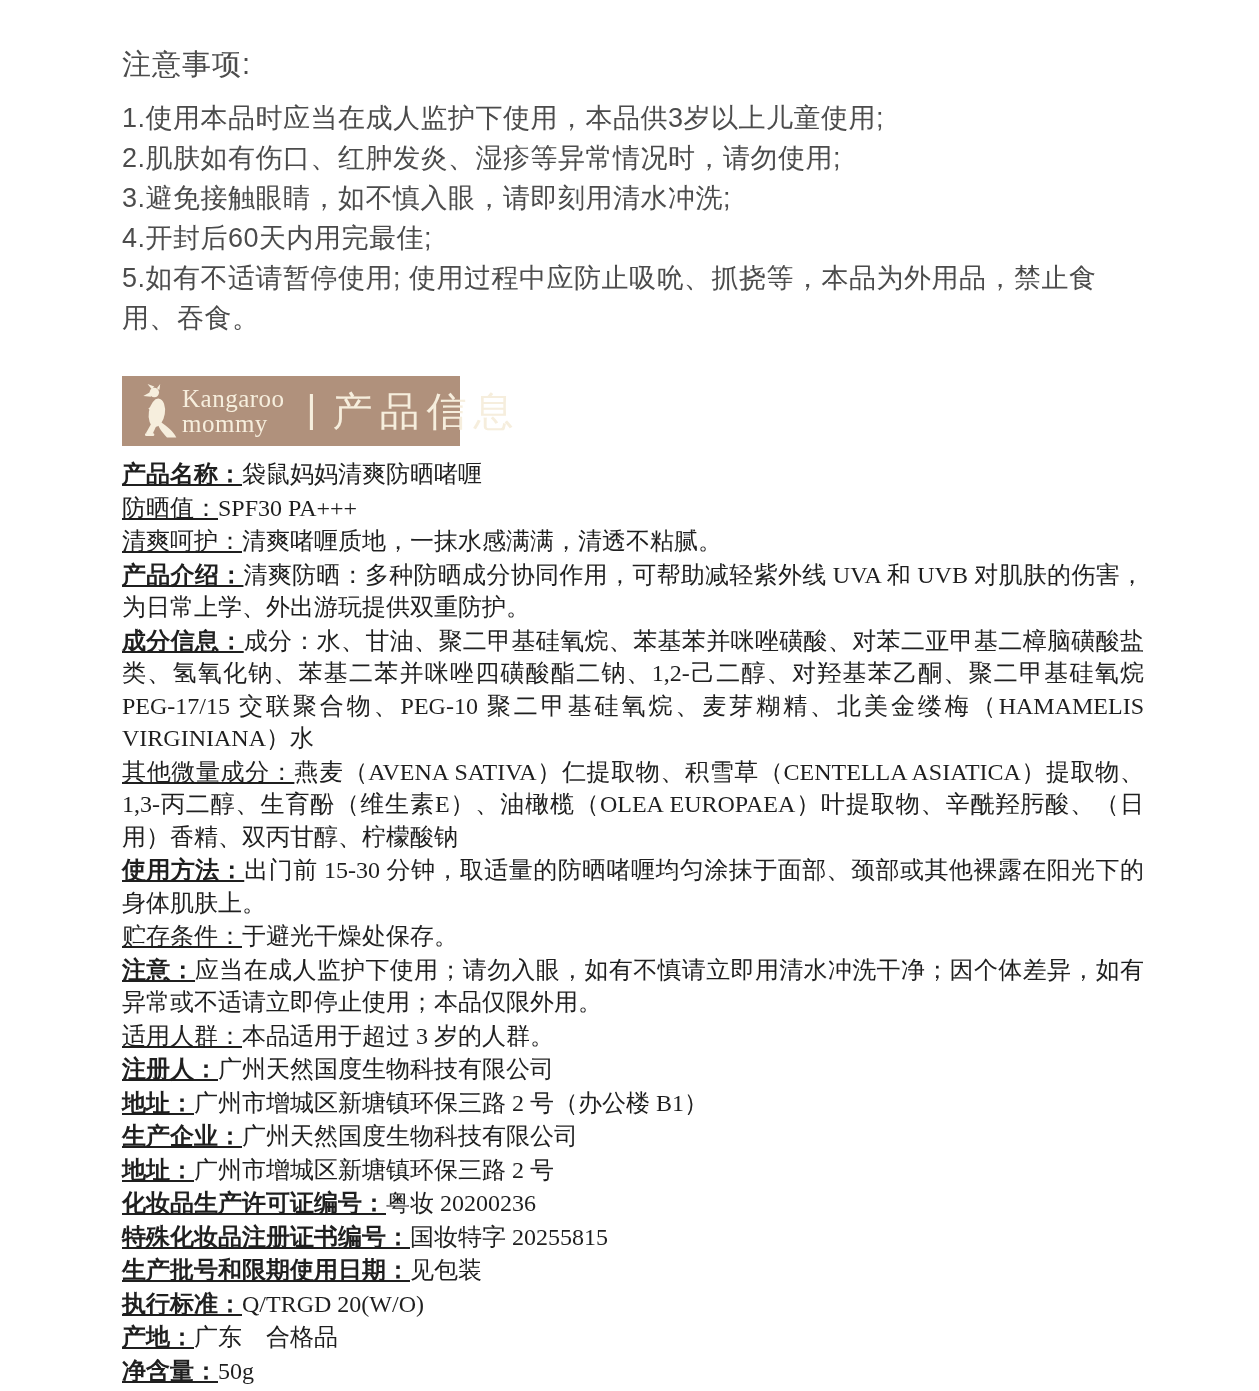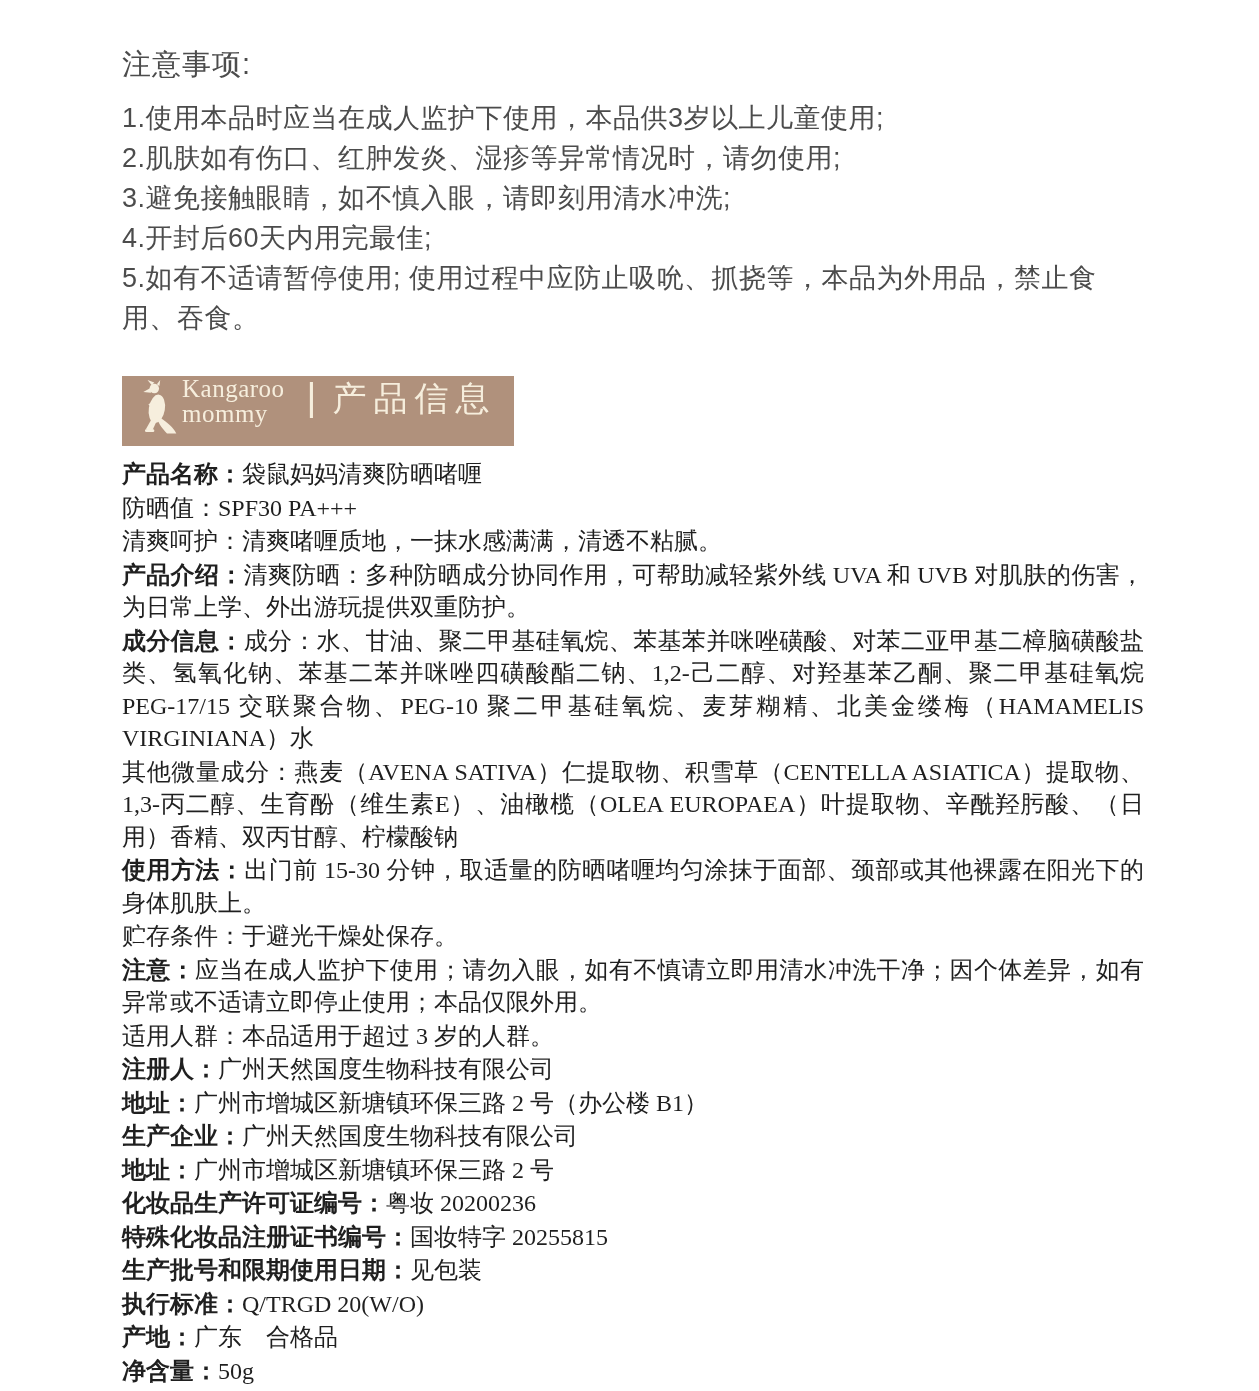--- a/index.html
+++ b/index.html
@@ -29,24 +29,25 @@
     font-weight: 400;
     color: var(--notice_text, #4c4c4c);
     margin: 0;
     line-height: 40px;
     letter-spacing: 0.5px;
   }
 
   
   .banner {
     margin-top: 38px;
-    width: 392px;
+    width: 338px;
     height: 70px;
     background: var(--banner_bg, #b0917c);
     display: flex;
+    align-items: center;
     box-sizing: border-box;
     padding: 0 14px 0 12px;
     color: var(--banner_text, #f6eedd);
   }
   .banner .kicon { width: 44px; height: 60px; flex: 0 0 auto; margin-top: 2px; }
   .banner .brand {
     display: flex;
     flex-direction: column;
     font-family: "Liberation Serif", "DejaVu Serif", serif;
     font-size: 25px;
@@ -55,39 +56,39 @@
     margin-left: 4px;
   }
   .banner .divider {
     font-family: "Liberation Sans", sans-serif;
     font-size: 38px;
     font-weight: 100;
     margin: 0 16px 4px 22px;
   }
   .banner .btitle {
     font-family: "Liberation Sans", sans-serif;
-    font-size: 34px;
+    font-size: 40px;
     font-weight: 500;
     letter-spacing: 7px;
     white-space: nowrap;
   }
 
   
   .info {
     margin-top: 12px;
     font-family: "Liberation Serif", "DejaVu Serif", serif;
     color: var(--info_text, #1f1f1f);
   }
   .info p {
     font-size: 24px;
     line-height: 32.5px;
     margin: 0 0 1px 0;
     text-align: justify;
   }
-  .info .lbl { font-weight: 400; }
+  .info .lbl { font-weight: 400; text-decoration: underline; }
   .info .lbl.b { font-weight: 700; }
 </style>
 </head>
 <body>
 
 <div class="page">
 
   <section class="notice">
     <h2>注意事项:</h2>
     <p>1.使用本品时应当在成人监护下使用，本品供3岁以上儿童使用;</p>

